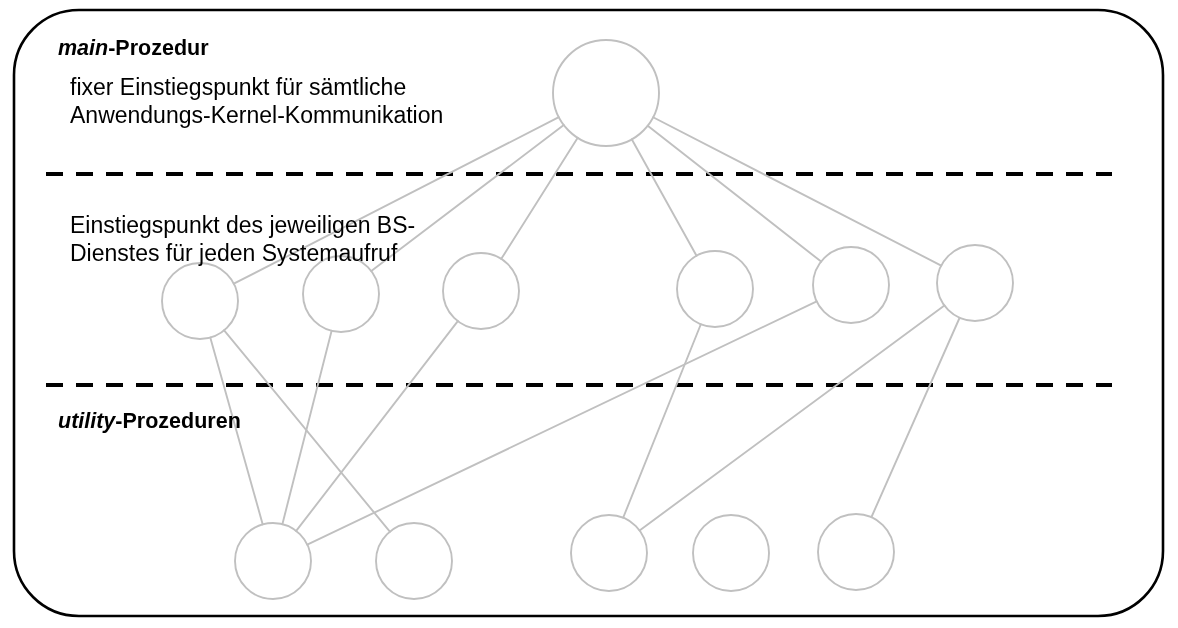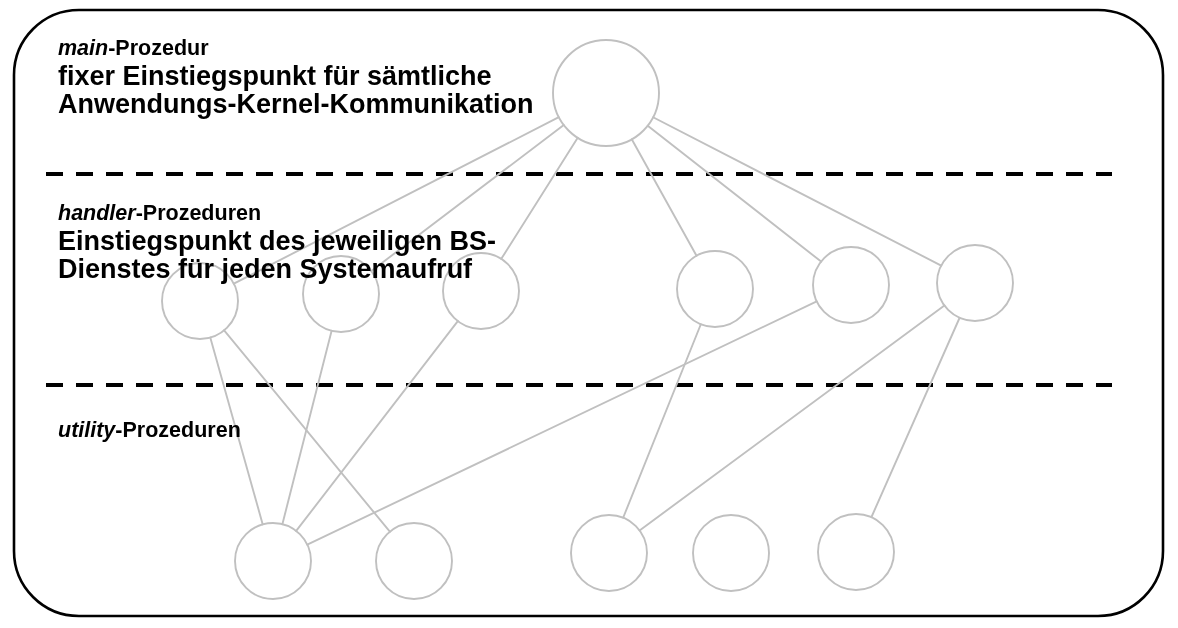--- a/index.html
+++ b/index.html
@@ -34,29 +34,29 @@
     font-size: 21.5px;
     font-weight: bold;
     line-height: 27px;
     white-space: nowrap;
     margin: 0 0 1px 0;
   }
   .block-title .kw {
     font-style: italic;
   }
   .block-body {
-    font-size: 27px;
-    font-weight: bold;
+    font-size: 23px;
+    font-weight: normal;
     line-height: 27.5px;
     white-space: pre-line;
-    margin: 0;
+    margin: 12px;
   }
   #block-main  { left: 58px;  top: 35px;  }
   #block-handler { left: 58px; top: 200px; }
-  #block-utility { left: 58px; top: 417px; }
+  #block-utility { left: 58px; top: 408px; }
 </style>
 </head>
 <body>
 
 <div id="stage">
 
   <svg id="graph-svg" viewBox="0 0 1178 628" xmlns="http://www.w3.org/2000/svg">
     <g>
       <rect id="frame-rect" fill="none" x="14" y="10" width="1149" height="606" rx="65" ry="65" stroke="#000000" stroke-width="2.6"></rect>
     </g>
@@ -98,23 +98,20 @@
 
   <div class="text-block" id="block-main">
     <div class="block-title">
       <span class="kw">main</span><span>-Prozedur</span>
     </div>
     <div class="block-body">fixer Einstiegspunkt für sämtliche
 Anwendungs-Kernel-Kommunikation</div>
   </div>
 
   <div class="text-block" id="block-handler">
-    <div class="block-title">
-      <span class="kw">handler</span><span>-Prozeduren</span>
-    </div>
     <div class="block-body">Einstiegspunkt des jeweiligen BS-
 Dienstes für jeden Systemaufruf</div>
   </div>
 
   <div class="text-block" id="block-utility">
     <div class="block-title">
       <span class="kw">utility</span><span>-Prozeduren</span>
     </div>
   </div>
 

